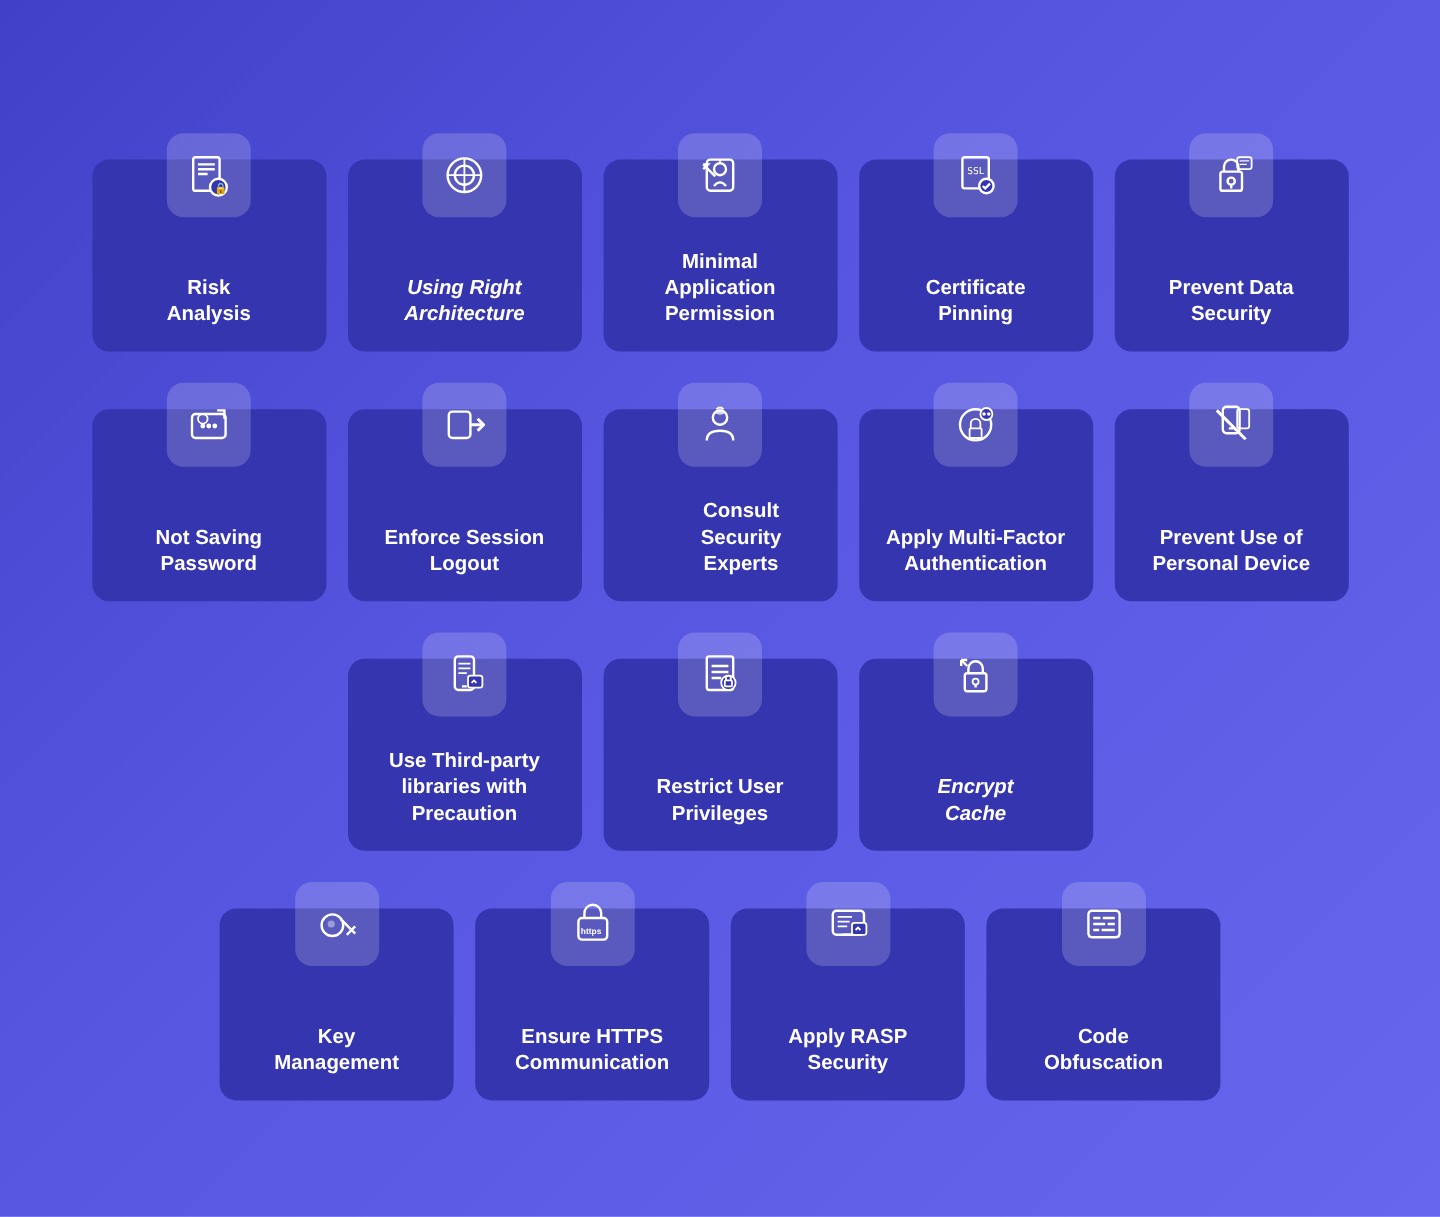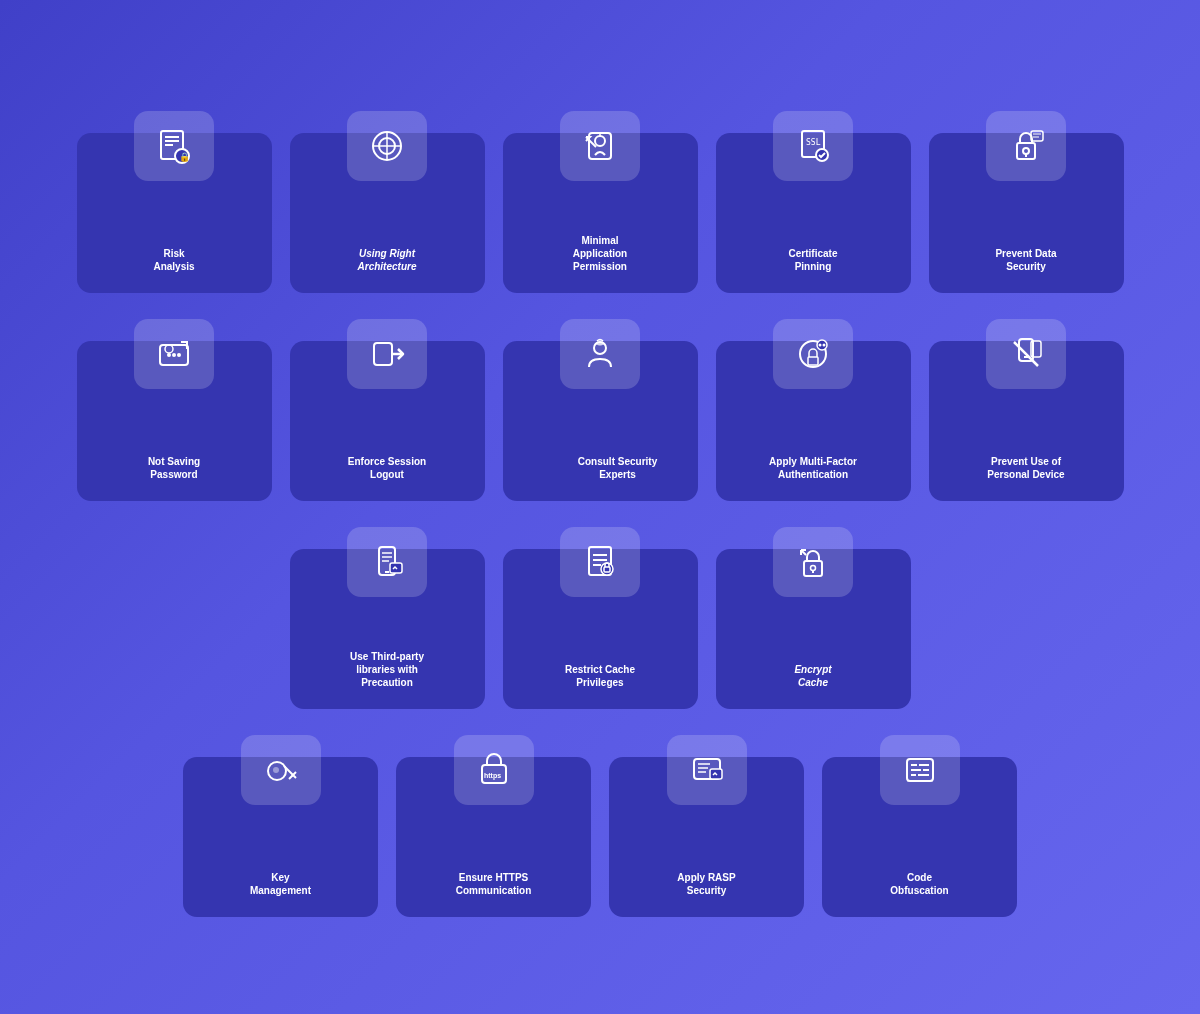--- a/index.html
+++ b/index.html
@@ -42,36 +42,36 @@
       padding: 0 14px 20px;
       position: relative;
       flex: 1;
       max-width: 195px;
       min-height: 160px;
       color: #fff;
       text-align: center;
     }
 
     .icon-bubble {
-      width: 80px;
+      width: 70px;
       height: 70px;
       background: rgba(255,255,255,0.18);
       border-radius: 14px;
       display: flex;
       align-items: center;
       justify-content: center;
       position: absolute;
       top: -22px;
       left: 50%;
       transform: translateX(-50%);
       font-size: 28px;
     }
 
     .card-label {
-      font-size: 10px;
+      font-size: 17px;
       font-weight: 600;
       color: #fff;
       margin-top: 58px;
       line-height: 1.3;
     }
   </style>
 </head>
 <body>
 
 <h1 class="page-title">
@@ -238,21 +238,21 @@
           <svg width="38" height="38" viewBox="0 0 38 38" fill="none">
     <rect x="8" y="4" width="22" height="28" rx="2" stroke="white" stroke-width="2" fill="none"></rect>
     <line x1="12" y1="12" x2="26" y2="12" stroke="white" stroke-width="2"></line>
     <line x1="12" y1="17" x2="26" y2="17" stroke="white" stroke-width="2"></line>
     <line x1="12" y1="22" x2="20" y2="22" stroke="white" stroke-width="2"></line>
     <circle cx="26" cy="26" r="6" fill="#3535b0" stroke="white" stroke-width="1.5"></circle>
     <rect x="23" y="24" width="6" height="5" rx="1" stroke="white" stroke-width="1.5" fill="none"></rect>
     <path d="M24 24 V22 A2 2 0 0 1 28 22 V24" stroke="white" stroke-width="1.5" fill="none"></path>
   </svg>
         </div>
-        <div class="card-label" style="white-space: pre-line;">Restrict Cache
+        <div class="card-label" style="white-space: pre-line;">Restrict User
 Privileges</div>
       </div>
       <div class="card">
         <div class="icon-bubble">
           <svg width="38" height="38" viewBox="0 0 38 38" fill="none">
     <rect x="10" y="18" width="18" height="15" rx="2" stroke="white" stroke-width="2" fill="none"></rect>
     <path d="M13 18 V14 A6 6 0 0 1 25 14 V18" stroke="white" stroke-width="2" fill="none"></path>
     <circle cx="19" cy="25" r="2.5" stroke="white" stroke-width="1.5" fill="none"></circle>
     <line x1="19" y1="27.5" x2="19" y2="30" stroke="white" stroke-width="2"></line>
     <line x1="7" y1="7" x2="12" y2="12" stroke="white" stroke-width="2"></line>

